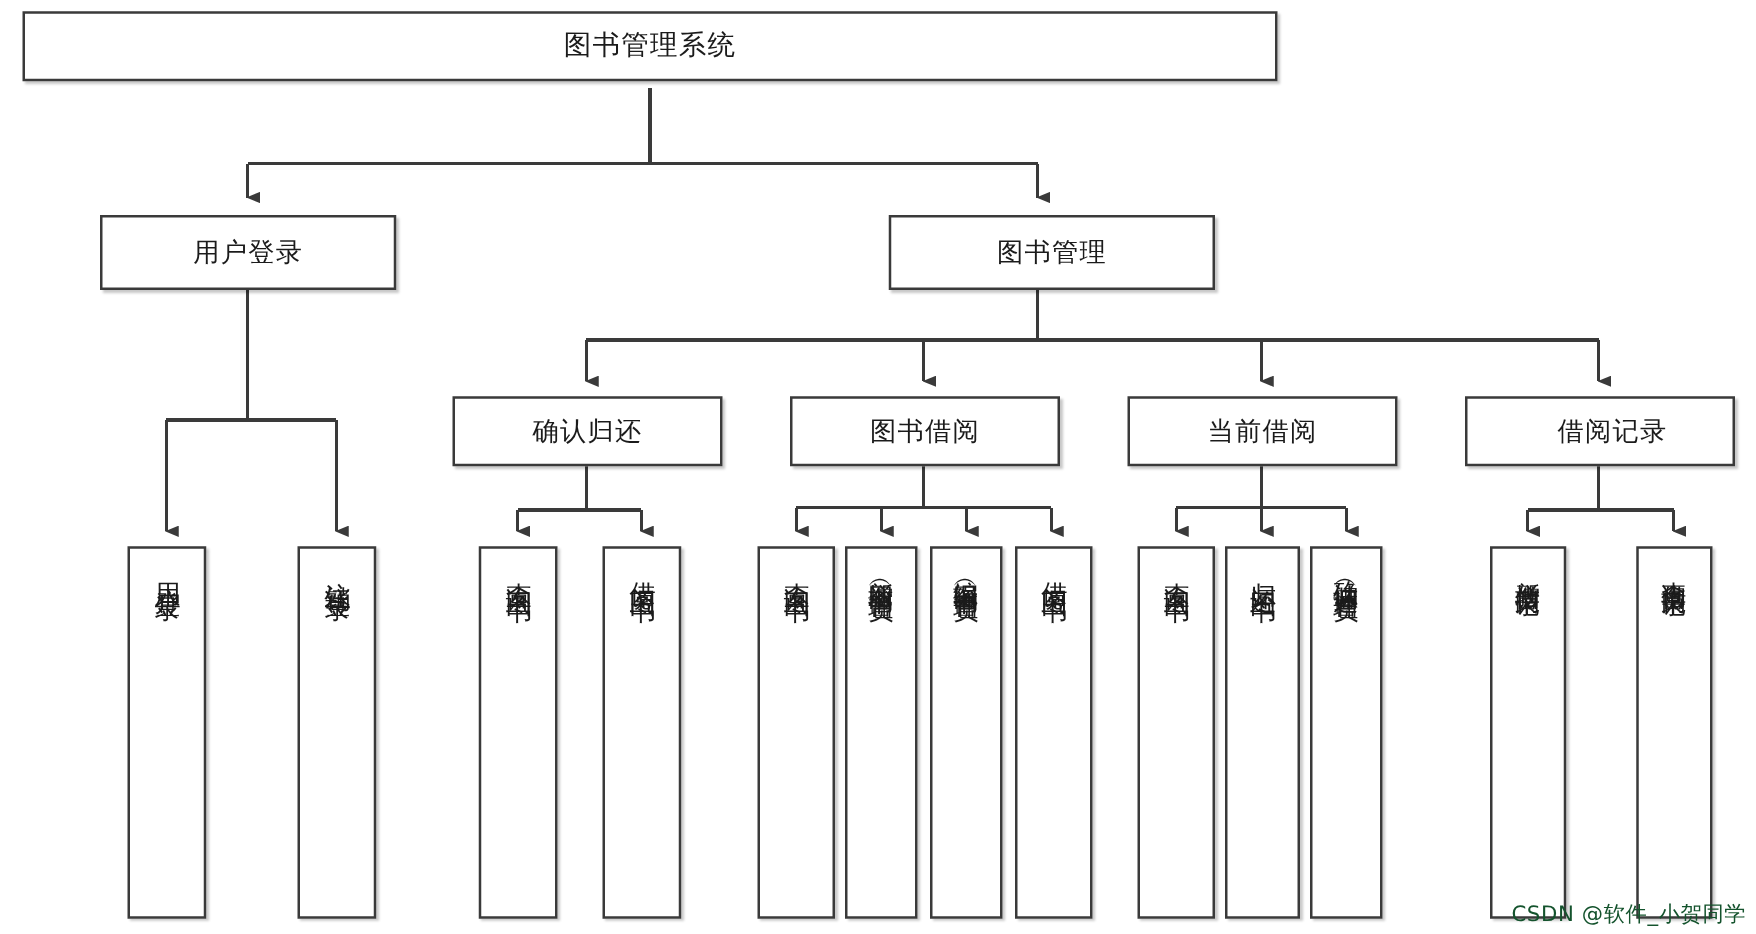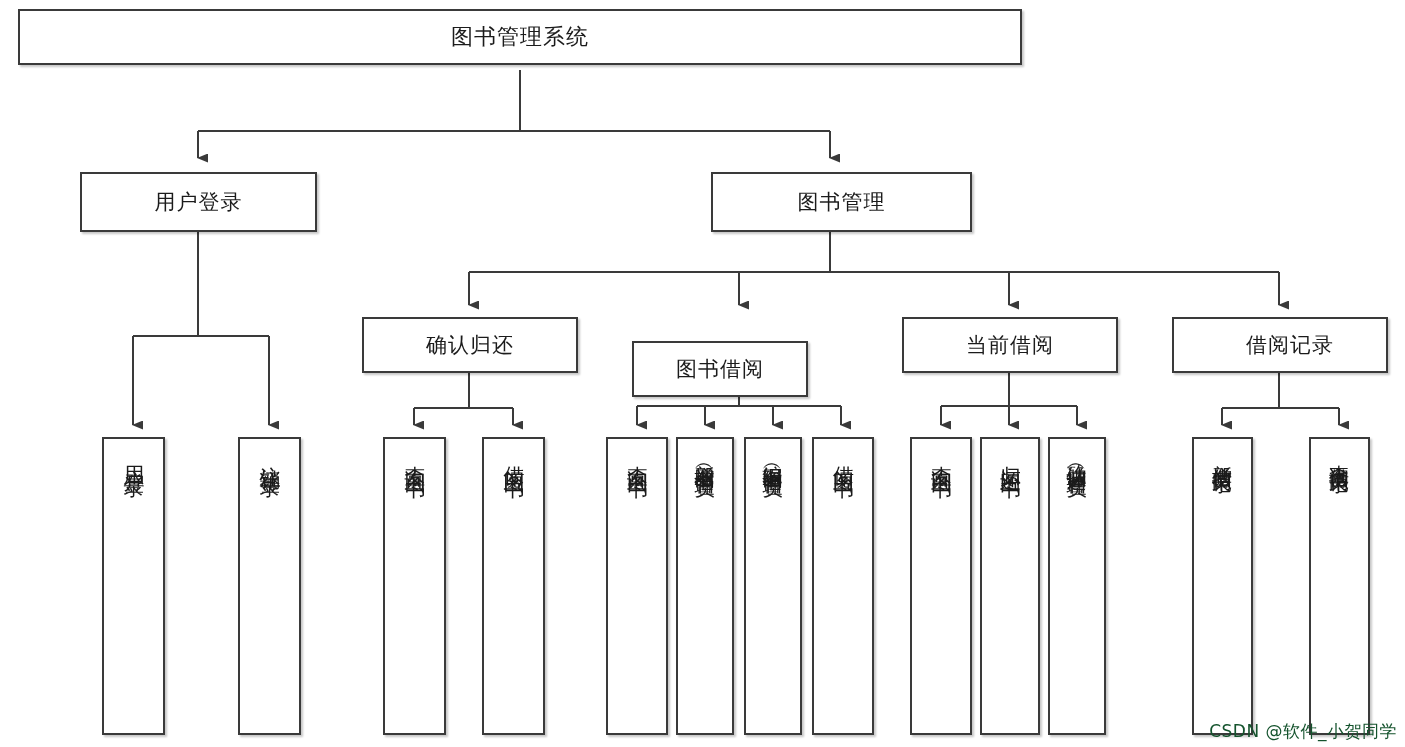--- a/index.html
+++ b/index.html
@@ -144,21 +144,21 @@
   <div class="node horiz" style="left:80px; top:172px; width:237px; height:60px;">
     <span class="node-label">用户登录</span>
   </div>
   <div class="node horiz" style="left:711px; top:172px; width:261px; height:60px;">
     <span class="node-label">图书管理</span>
   </div>
 
   <div class="node horiz" style="left:362px; top:317px; width:216px; height:56px;">
     <span class="node-label">确认归还</span>
   </div>
-  <div class="node horiz" style="left:632px; top:317px; width:176px; height:56px;margin-top:24px;">
+  <div class="node horiz" style="left:632px; top:317px; width:216px; height:56px;">
     <span class="node-label">图书借阅</span>
   </div>
   <div class="node horiz" style="left:902px; top:317px; width:216px; height:56px;">
     <span class="node-label">当前借阅</span>
   </div>
   <div class="node horiz" style="left:1172px; top:317px; width:216px; height:56px;padding-left:20px;">
     <span class="node-label">借阅记录</span>
   </div>
 
   <div class="node vert" style="left:102px; top:437px; width:63px; height:298px;">

